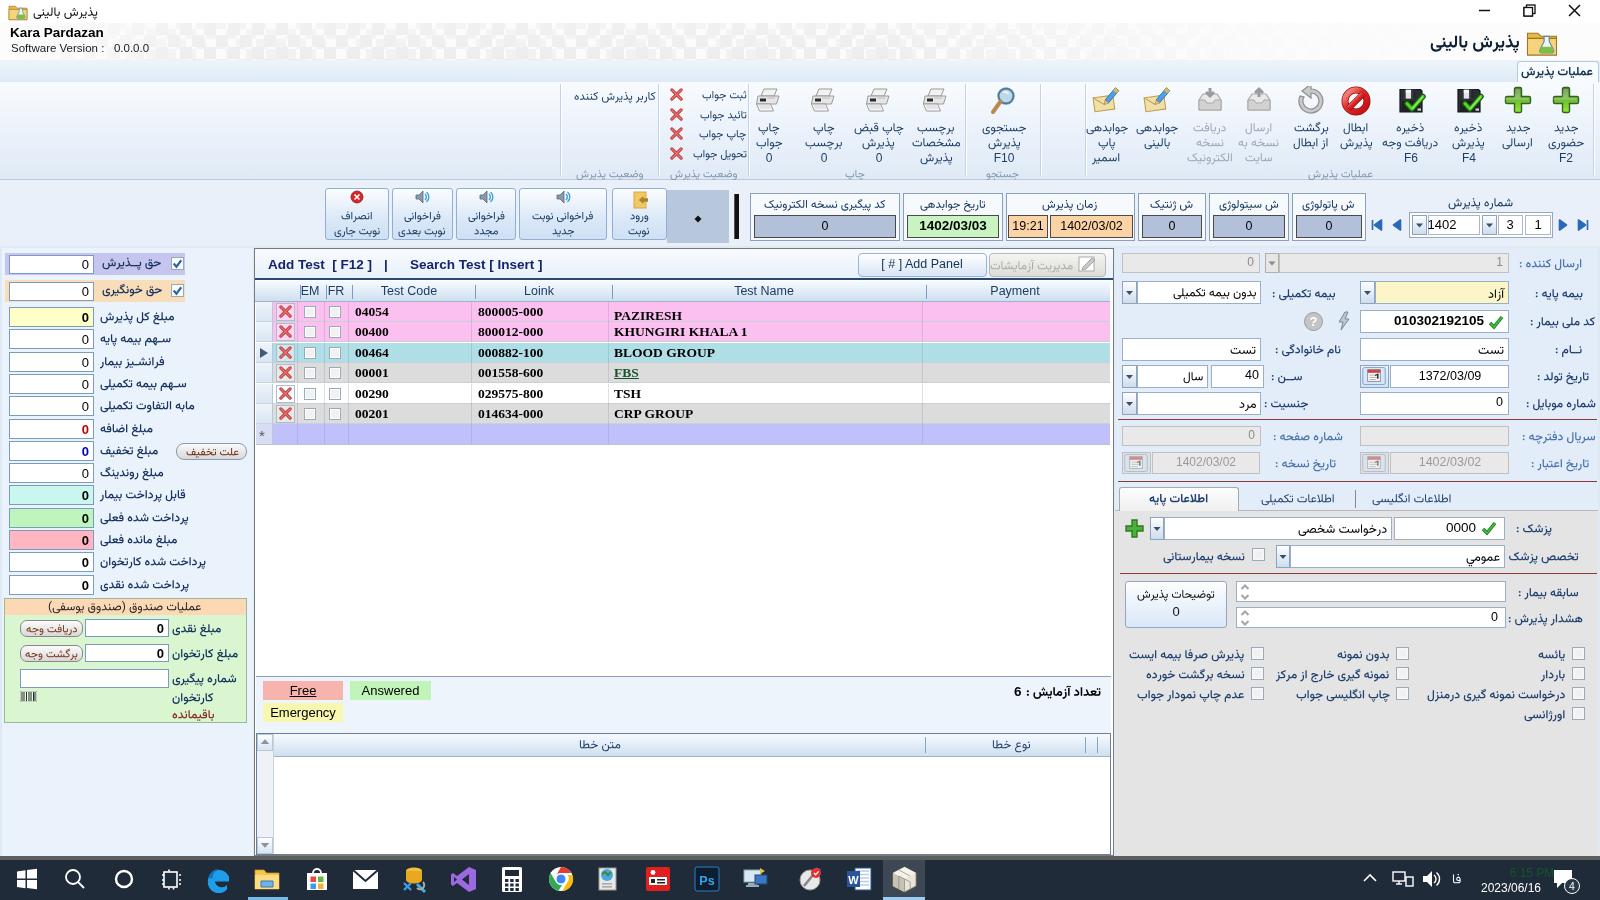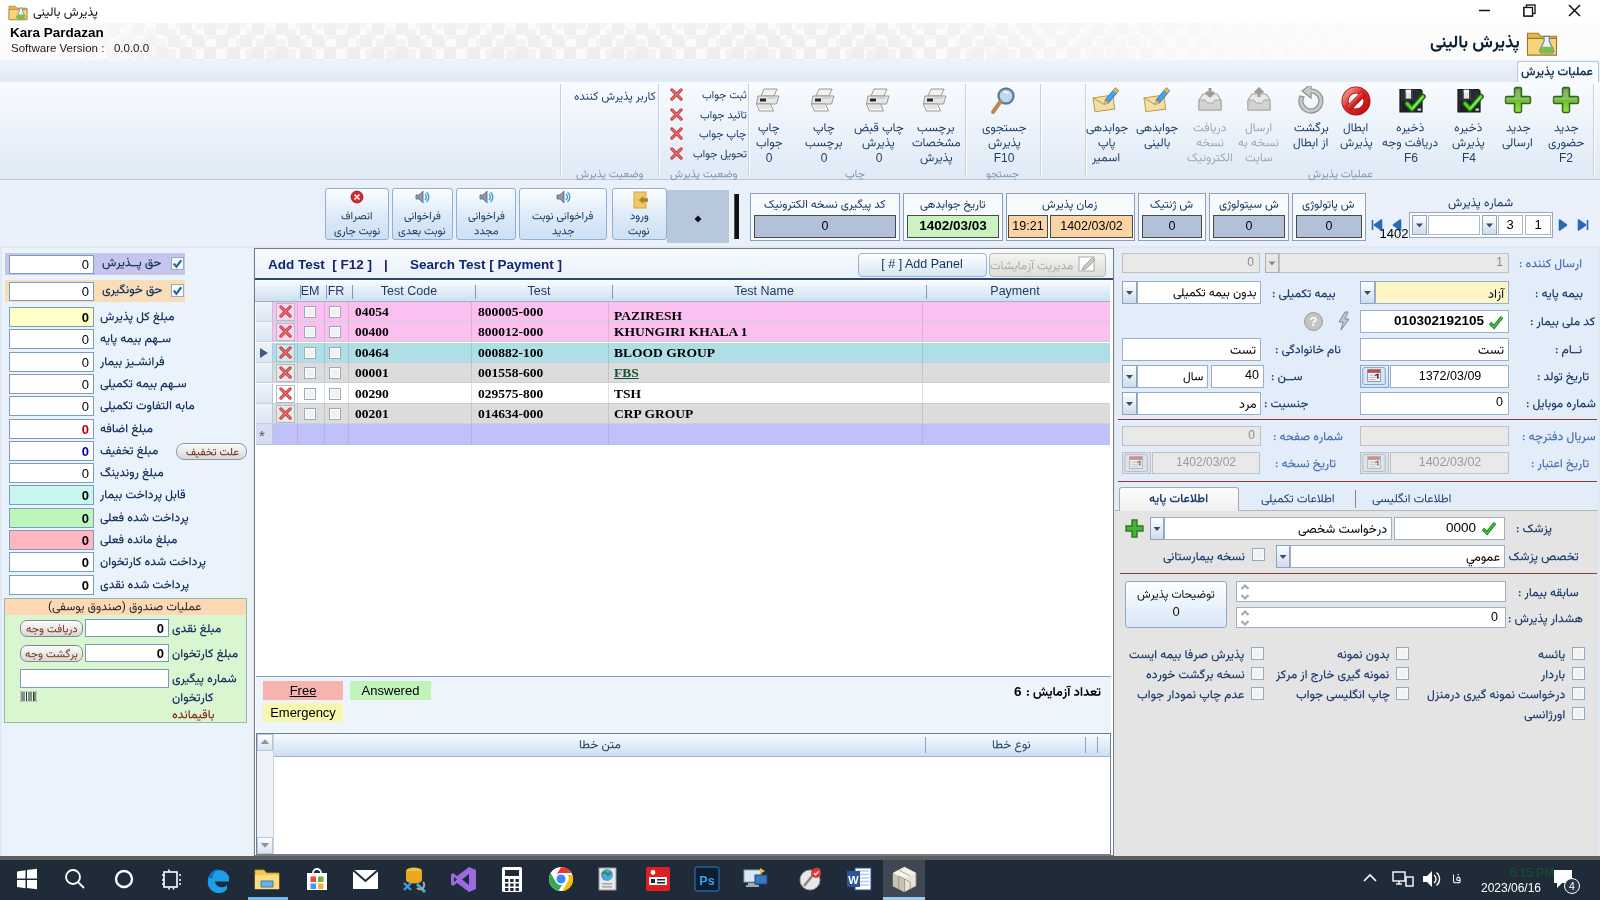--- a/index.html
+++ b/index.html
@@ -1094,21 +1094,21 @@
 <svg style="position:absolute;left:1390px;top:218px;" width="14" height="14" viewBox="0 0 14 14">
     <path d="M10.5 2 l-7 5 l7 5 z" fill="#2a68b8" stroke="#2a68b8" stroke-width="1.6" stroke-linejoin="round"></path>
   </svg>
 <div style="position:absolute;left:1409px;top:212px;width:144px;height:26px;background:#fff;border:1px solid #98a8bc;box-sizing:border-box;"></div>
 <div style="position:absolute;left:1412px;top:215px;width:15px;height:20px;background:linear-gradient(#fdfefe,#cfdcec);border:1px solid #8ca4c0;box-sizing:border-box;">
 <svg width="13" height="18" viewBox="0 0 13 18">
       <path d="M3.0 7.5 l3.5 4 l3.5 -4 z" fill="#34506e"></path>
     </svg>
   </div>
 <div style="position:absolute;left:1428px;top:215px;width:52px;height:20px;background:#fff;border:1px solid #aab8cc;box-sizing:border-box;"></div>
-<div style="position:absolute;top:217px;font:13px 'Liberation Sans',sans-serif;color:#000;white-space:nowrap;left:1394px;transform:translateX(-50%);margin-top:9px;">1402</div>
+<div style="position:absolute;top:217px;font:13px 'Liberation Sans',sans-serif;color:#000;white-space:nowrap;left:1442px;transform:translateX(-50%);">1402</div>
 <div style="position:absolute;left:1482px;top:215px;width:15px;height:20px;background:linear-gradient(#fdfefe,#cfdcec);border:1px solid #8ca4c0;box-sizing:border-box;">
 <svg width="13" height="18" viewBox="0 0 13 18">
       <path d="M3.0 7.5 l3.5 4 l3.5 -4 z" fill="#34506e"></path>
     </svg>
   </div>
 <div style="position:absolute;left:1498px;top:215px;width:25px;height:20px;background:#fff;border:1px solid #aab8cc;box-sizing:border-box;"></div>
 <div style="position:absolute;top:217px;font:13px 'Liberation Sans',sans-serif;color:#000;white-space:nowrap;left:1510px;transform:translateX(-50%);">3</div>
 <div style="position:absolute;left:1525px;top:215px;width:26px;height:20px;background:#fff;border:1px solid #aab8cc;box-sizing:border-box;"></div>
 <div style="position:absolute;top:217px;font:13px 'Liberation Sans',sans-serif;color:#000;white-space:nowrap;left:1538px;transform:translateX(-50%);">1</div>
 <svg style="position:absolute;left:1556px;top:218px;" width="14" height="14" viewBox="0 0 14 14">
@@ -1595,21 +1595,21 @@
         <use href="#q136" x="5139"></use>
         <use href="#q107" x="6086"></use>
         <use href="#q109" x="6637"></use>
       </g>
     </svg>
   </div>
 <div style="position:absolute;left:254px;top:248px;width:860px;height:608px;background:#fff;border:1px solid #7a7a7a;box-sizing:border-box;"></div>
 <div style="position:absolute;left:255px;top:249px;width:858px;height:31px;background:linear-gradient(#f8fbfe,#e9f1fa);border-bottom:2px solid #2a4a6e;box-sizing:border-box;"></div>
 <div style="position:absolute;top:257px;font:bold 13.5px 'Liberation Sans',sans-serif;color:#14246e;white-space:nowrap;left:268px;">Add Test&nbsp; [ F12 ]</div>
 <div style="position:absolute;top:257px;font:bold 13.5px 'Liberation Sans',sans-serif;color:#14246e;white-space:nowrap;left:384px;">|</div>
-<div style="position:absolute;top:257px;font:bold 13.5px 'Liberation Sans',sans-serif;color:#14246e;white-space:nowrap;left:410px;">Search Test [ Payment ]</div>
+<div style="position:absolute;top:257px;font:bold 13.5px 'Liberation Sans',sans-serif;color:#14246e;white-space:nowrap;left:410px;">Search Test [ Insert ]</div>
 <div style="position:absolute;left:858px;top:253px;width:129px;height:24px;background:linear-gradient(#fefefe,#d7e5f5);border:1px solid #9ab4d6;border-radius:4px;box-sizing:border-box;"></div>
 <div style="position:absolute;top:257px;font:12.5px 'Liberation Sans',sans-serif;color:#14335a;white-space:nowrap;left:922px;transform:translateX(-50%);">[ # ] Add Panel</div>
 <div style="position:absolute;left:989px;top:253px;width:117px;height:24px;background:linear-gradient(#f4f4f2,#dcdcd8);border:1px solid #b8b8b4;border-radius:4px;box-sizing:border-box;"></div>
 <div style="position:absolute;left:990px;top:257px;line-height:0;">
     <svg width="84" height="19" style="overflow:visible">
       <g fill="#a9a9a5" transform="translate(0 12.3) scale(0.005859 -0.005859)">
         <use href="#q28" x="0"></use>
         <use href="#q4" x="1791"></use>
         <use href="#q58" x="2327"></use>
         <use href="#q9" x="4056"></use>
@@ -1627,21 +1627,21 @@
     </svg>
   </div>
 <svg style="position:absolute;left:1078px;top:256px;" width="19" height="17" viewBox="0 0 19 17">
 <rect x="1" y="1" width="15" height="14" fill="#fff" stroke="#aaa"></rect>
 <path d="M5 11 L14 2 l3 2 L8 13 l-4 1 z" fill="#c8c8c8" stroke="#999" stroke-width="0.8"></path>
   </svg>
 <div style="position:absolute;left:255px;top:281px;width:855px;height:21px;background:linear-gradient(#f6fafe,#e2edf8 50%,#cfdfef);border-bottom:1px solid #9cb3c9;box-sizing:border-box;"></div>
 <div style="position:absolute;top:284px;font:12.5px 'Liberation Sans',sans-serif;color:#1e3c64;white-space:nowrap;left:310px;transform:translateX(-50%);">EM</div>
 <div style="position:absolute;top:284px;font:12.5px 'Liberation Sans',sans-serif;color:#1e3c64;white-space:nowrap;left:336px;transform:translateX(-50%);">FR</div>
 <div style="position:absolute;top:284px;font:12.5px 'Liberation Sans',sans-serif;color:#1e3c64;white-space:nowrap;left:409px;transform:translateX(-50%);">Test Code</div>
-<div style="position:absolute;top:284px;font:12.5px 'Liberation Sans',sans-serif;color:#1e3c64;white-space:nowrap;left:539px;transform:translateX(-50%);">Test</div>
+<div style="position:absolute;top:284px;font:12.5px 'Liberation Sans',sans-serif;color:#1e3c64;white-space:nowrap;left:539px;transform:translateX(-50%);">Loink</div>
 <div style="position:absolute;top:284px;font:12.5px 'Liberation Sans',sans-serif;color:#1e3c64;white-space:nowrap;left:764px;transform:translateX(-50%);">Test Name</div>
 <div style="position:absolute;top:284px;font:12.5px 'Liberation Sans',sans-serif;color:#1e3c64;white-space:nowrap;left:1015px;transform:translateX(-50%);">Payment</div>
 <div style="position:absolute;left:300px;top:285px;width:1px;height:14px;background:#7a9cc0;"></div>
 <div style="position:absolute;left:326px;top:285px;width:1px;height:14px;background:#7a9cc0;"></div>
 <div style="position:absolute;left:352px;top:285px;width:1px;height:14px;background:#7a9cc0;"></div>
 <div style="position:absolute;left:475px;top:285px;width:1px;height:14px;background:#7a9cc0;"></div>
 <div style="position:absolute;left:612px;top:285px;width:1px;height:14px;background:#7a9cc0;"></div>
 <div style="position:absolute;left:926px;top:285px;width:1px;height:14px;background:#7a9cc0;"></div>
 <div style="position:absolute;left:273px;top:302px;width:837px;height:20px;background:#fcc0f0;border-bottom:1px solid #c8d0d8;box-sizing:border-box;"></div>
 <div style="position:absolute;left:256px;top:302px;width:17px;height:20px;background:linear-gradient(#eef4fa,#dae6f2);border-bottom:1px solid #c8d4e0;border-right:1px solid #b8c8d8;box-sizing:border-box;"></div>

